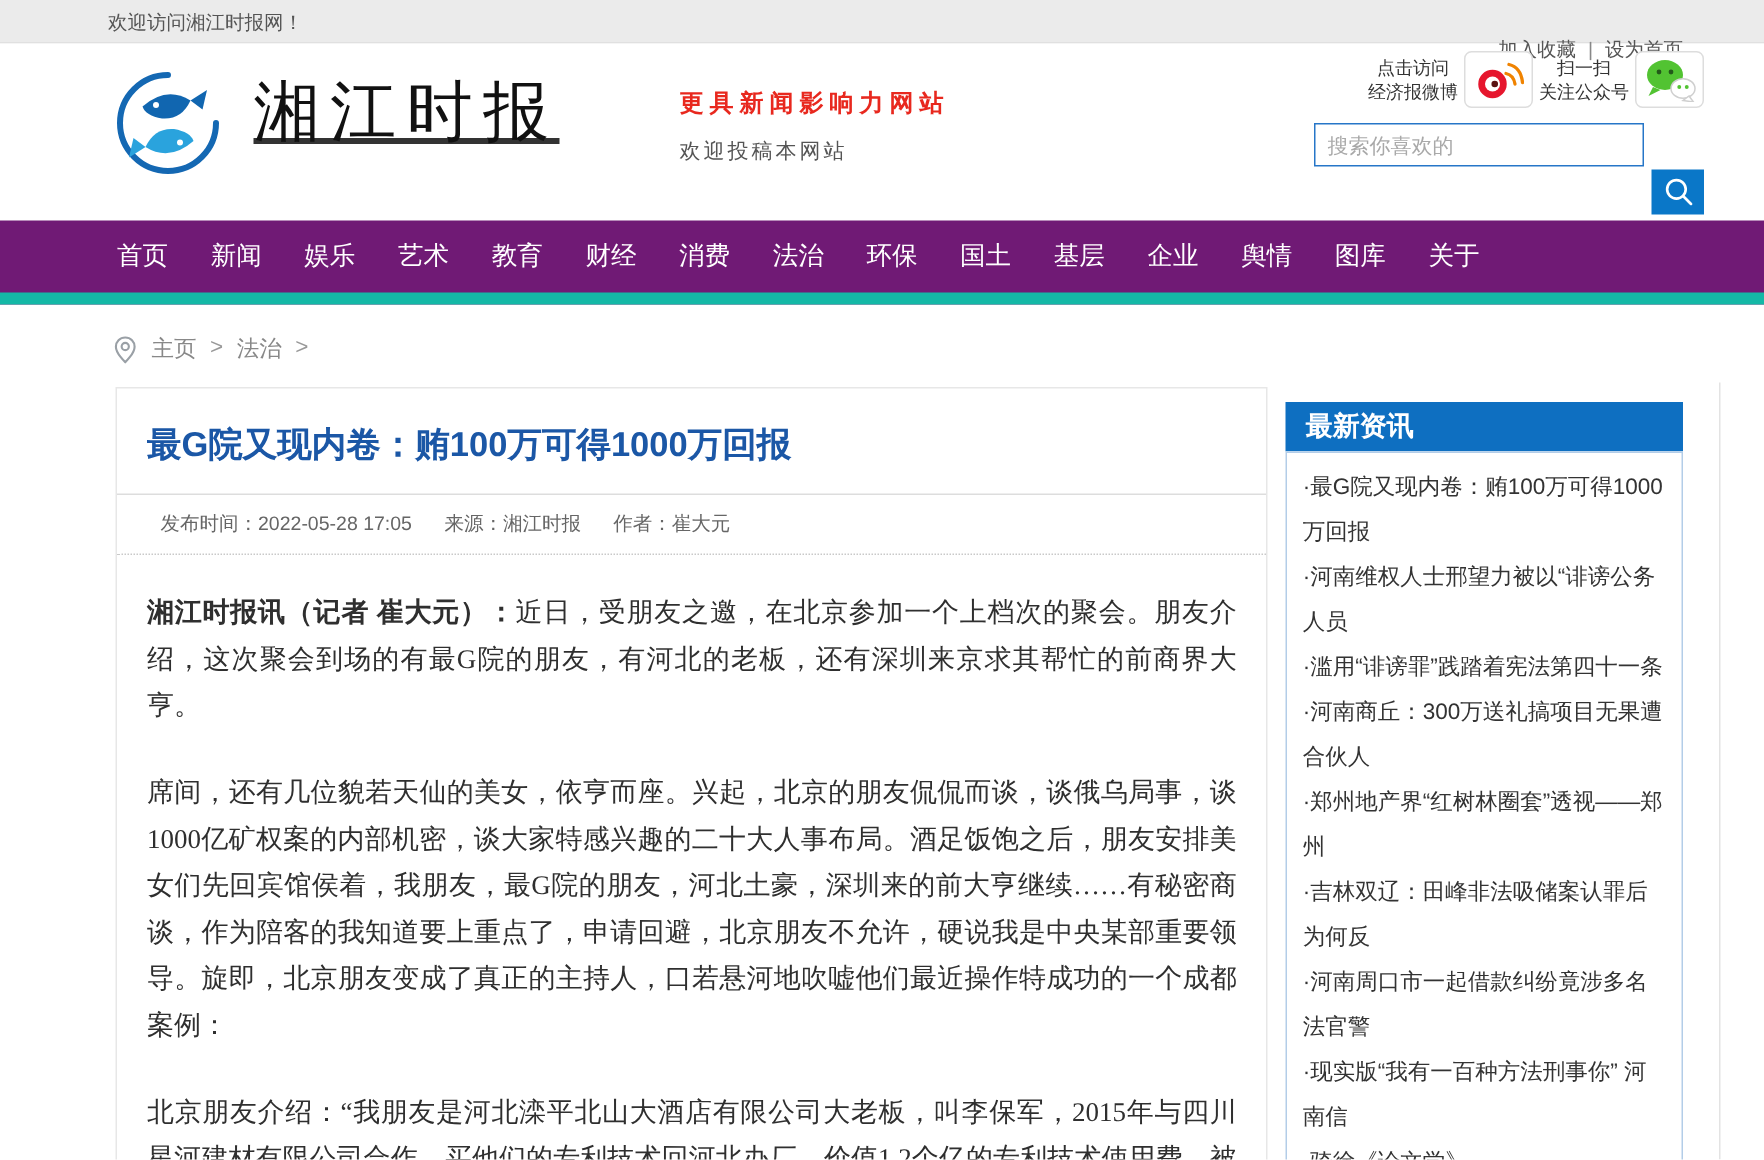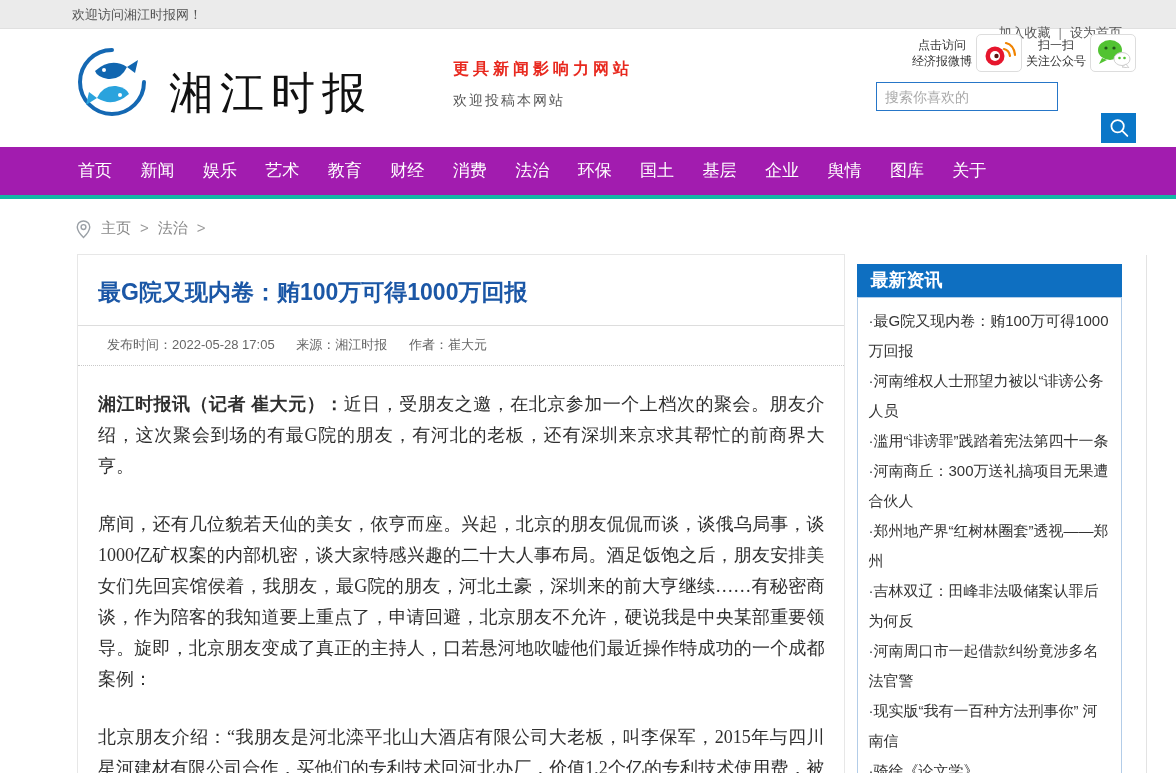--- a/index.html
+++ b/index.html
@@ -15,37 +15,37 @@
   
   .topbar { background: #ebebeb; height: 29px; border-bottom: 1px solid #e0e0e0; }
   .topbar-inner { display: flex; justify-content: space-between; align-items: center; height: 29px; padding: 0 0 0 18px; font-size: 13px; color: #555; }
   .topbar-links { display: flex; align-items: center; gap: 8px; padding-right: 0; margin-top: 36px; }
   .topbar-links a { color: #555; text-decoration: none; cursor: pointer; }
   .topbar-sep { color: #888; }
 
   
   .header { background: #fff; }
   .header-inner { height: 118px; position: relative; }
-  .logo-area { position: absolute; left: 21px; top: 16px; display: flex; align-items: flex-end; cursor: pointer; }
+  .logo-area { position: absolute; left: 21px; top: 16px; display: flex; align-items: flex-start; cursor: pointer; text-decoration: underline; }
   .site-name { font-family: "DejaVu Serif", "Liberation Serif", serif; font-size: 44px; font-weight: 400; color: #111; letter-spacing: 7px; margin: 0 0 0 20px; }
   .slogans { position: absolute; left: 399px; top: 30px; }
   .slogan-red { color: #e8281e; font-size: 16px; font-weight: bold; letter-spacing: 4px; }
   .slogan-gray { color: #555; font-size: 14px; letter-spacing: 2px; margin-top: 12px; }
 
   .header-right { position: absolute; right: -14px; top: 5px; width: 260px; display: flex; flex-direction: column; }
   .social-row { display: flex; align-items: center; justify-content: flex-end; gap: 4px; }
   .social-caption { font-size: 12px; color: #333; line-height: 16px; text-align: center; }
   .icon-box { width: 46px; height: 38px; background: #fff; border: 1px solid #ddd; border-radius: 5px; display: flex; align-items: center; justify-content: center; cursor: pointer; }
 
-  .search-input { margin-top: 10px; align-self: flex-start; width: 182px; height: 29px; border: 1px solid #2676c8; padding: 0 8px; font-size: 14px; color: #333; outline: none; }
+  .search-input { margin-top: 10px; align-self: flex-start; width: 220px; height: 29px; border: 1px solid #2676c8; padding: 0 8px; font-size: 14px; color: #333; outline: none; }
   .search-input::placeholder { color: #a9a9a9; }
   .search-btn { margin-top: 2px; align-self: flex-end; width: 35px; height: 30px; background: #0a77c8; border: none; display: flex; align-items: center; justify-content: center; cursor: pointer; }
 
   
-  .nav { background: #a21caf; border-bottom: 4px solid #14b8a6; }
+  .nav { background: #701a75; border-bottom: 8px solid #14b8a6; }
   .nav-inner { height: 48px; line-height: 48px; padding-left: 12px; white-space: nowrap; }
   .nav-item { display: inline-block; color: #fff; font-size: 17px; padding: 0 12px; text-decoration: none; cursor: pointer; }
 
   
   .breadcrumb { margin-top: 20px; }
   .breadcrumb-inner { display: flex; align-items: flex-start; gap: 9px; padding-left: 21px; font-size: 15px; color: #999; height: 26px; }
   .crumb { color: #888; cursor: pointer; }
 
   
   .main { margin-top: 9px; display: flex; gap: 12px; padding-left: 23px; align-items: flex-start; }

